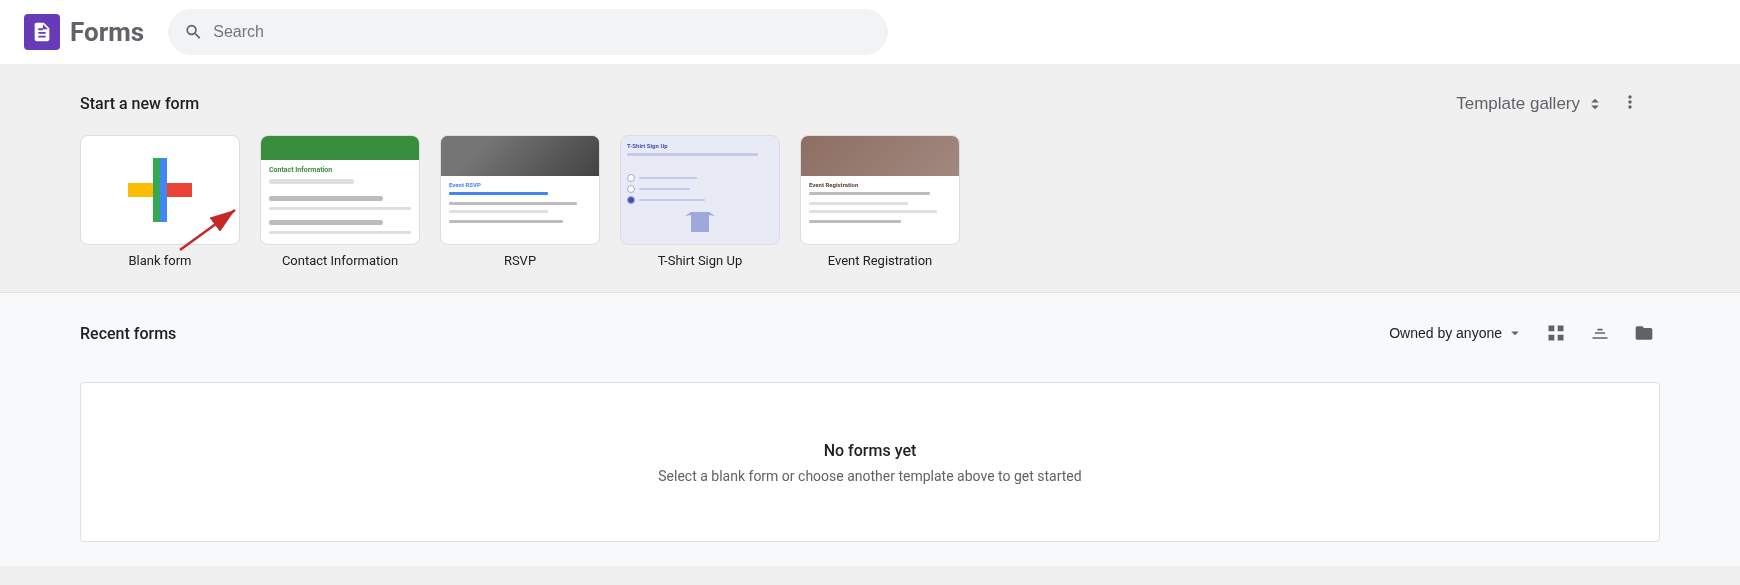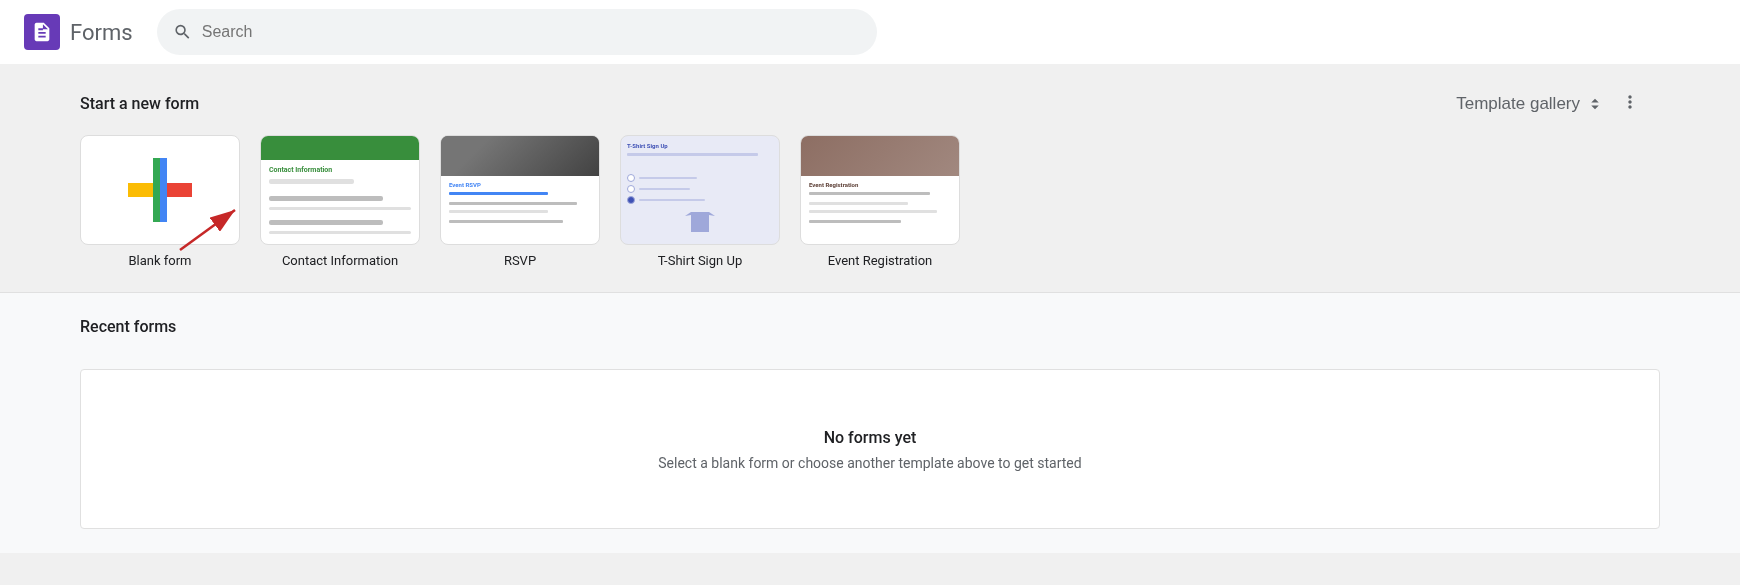--- a/index.html
+++ b/index.html
@@ -33,23 +33,23 @@
       border-radius: 4px;
       display: flex;
       align-items: center;
       justify-content: center;
     }
     .logo-icon svg {
       width: 22px;
       height: 22px;
     }
     .header-title {
-      font-size: 22px;
+      font-size: 26px;
       color: #5f6368;
-      font-weight: 400;
+      font-weight: 700;
     }
     .search-bar {
       flex: 1;
       max-width: 720px;
       margin: 16px auto;
     }
     .search-bar-inner {
       display: flex;
       align-items: center;
       background: #f1f3f4;
@@ -508,20 +508,45 @@
       </svg>
 
     </div>
   </div>
 
   <div class="divider"></div>
 
   <div class="recent-section">
     <div class="recent-header">
       <span class="recent-title">Recent forms</span>
+      <div class="recent-controls">
+        <button class="owned-dropdown">
+          <span>Owned by anyone</span>
+          <svg width="18" height="18" viewBox="0 0 24 24" fill="#5f6368">
+            <path d="M7 10l5 5 5-5z"></path>
+          </svg>
+        </button>
+        <div class="view-icons">
+          <button class="view-icon-btn">
+            <svg width="20" height="20" viewBox="0 0 24 24" fill="#5f6368">
+              <path d="M3 3h7v7H3V3zm11 0h7v7h-7V3zM3 14h7v7H3v-7zm11 0h7v7h-7v-7z"></path>
+            </svg>
+          </button>
+          <button class="view-icon-btn">
+            <svg width="20" height="20" viewBox="0 0 24 24" fill="#5f6368">
+              <path d="M6 13h12v-2H6v2zm-3 6h18v-2H3v2zM9 7v2h6V7H9z"></path>
+            </svg>
+          </button>
+          <button class="view-icon-btn">
+            <svg width="20" height="20" viewBox="0 0 24 24" fill="#5f6368">
+              <path d="M10 4H4c-1.1 0-2 .9-2 2v12c0 1.1.9 2 2 2h16c1.1 0 2-.9 2-2V8c0-1.1-.9-2-2-2h-8l-2-2z"></path>
+            </svg>
+          </button>
+        </div>
+      </div>
     </div>
 
     <div class="empty-state-container">
       <div class="empty-state-title">No forms yet</div>
       <div class="empty-state-sub">Select a blank form or choose another template above to get started</div>
     </div>
   </div>
 
 </div>
 

